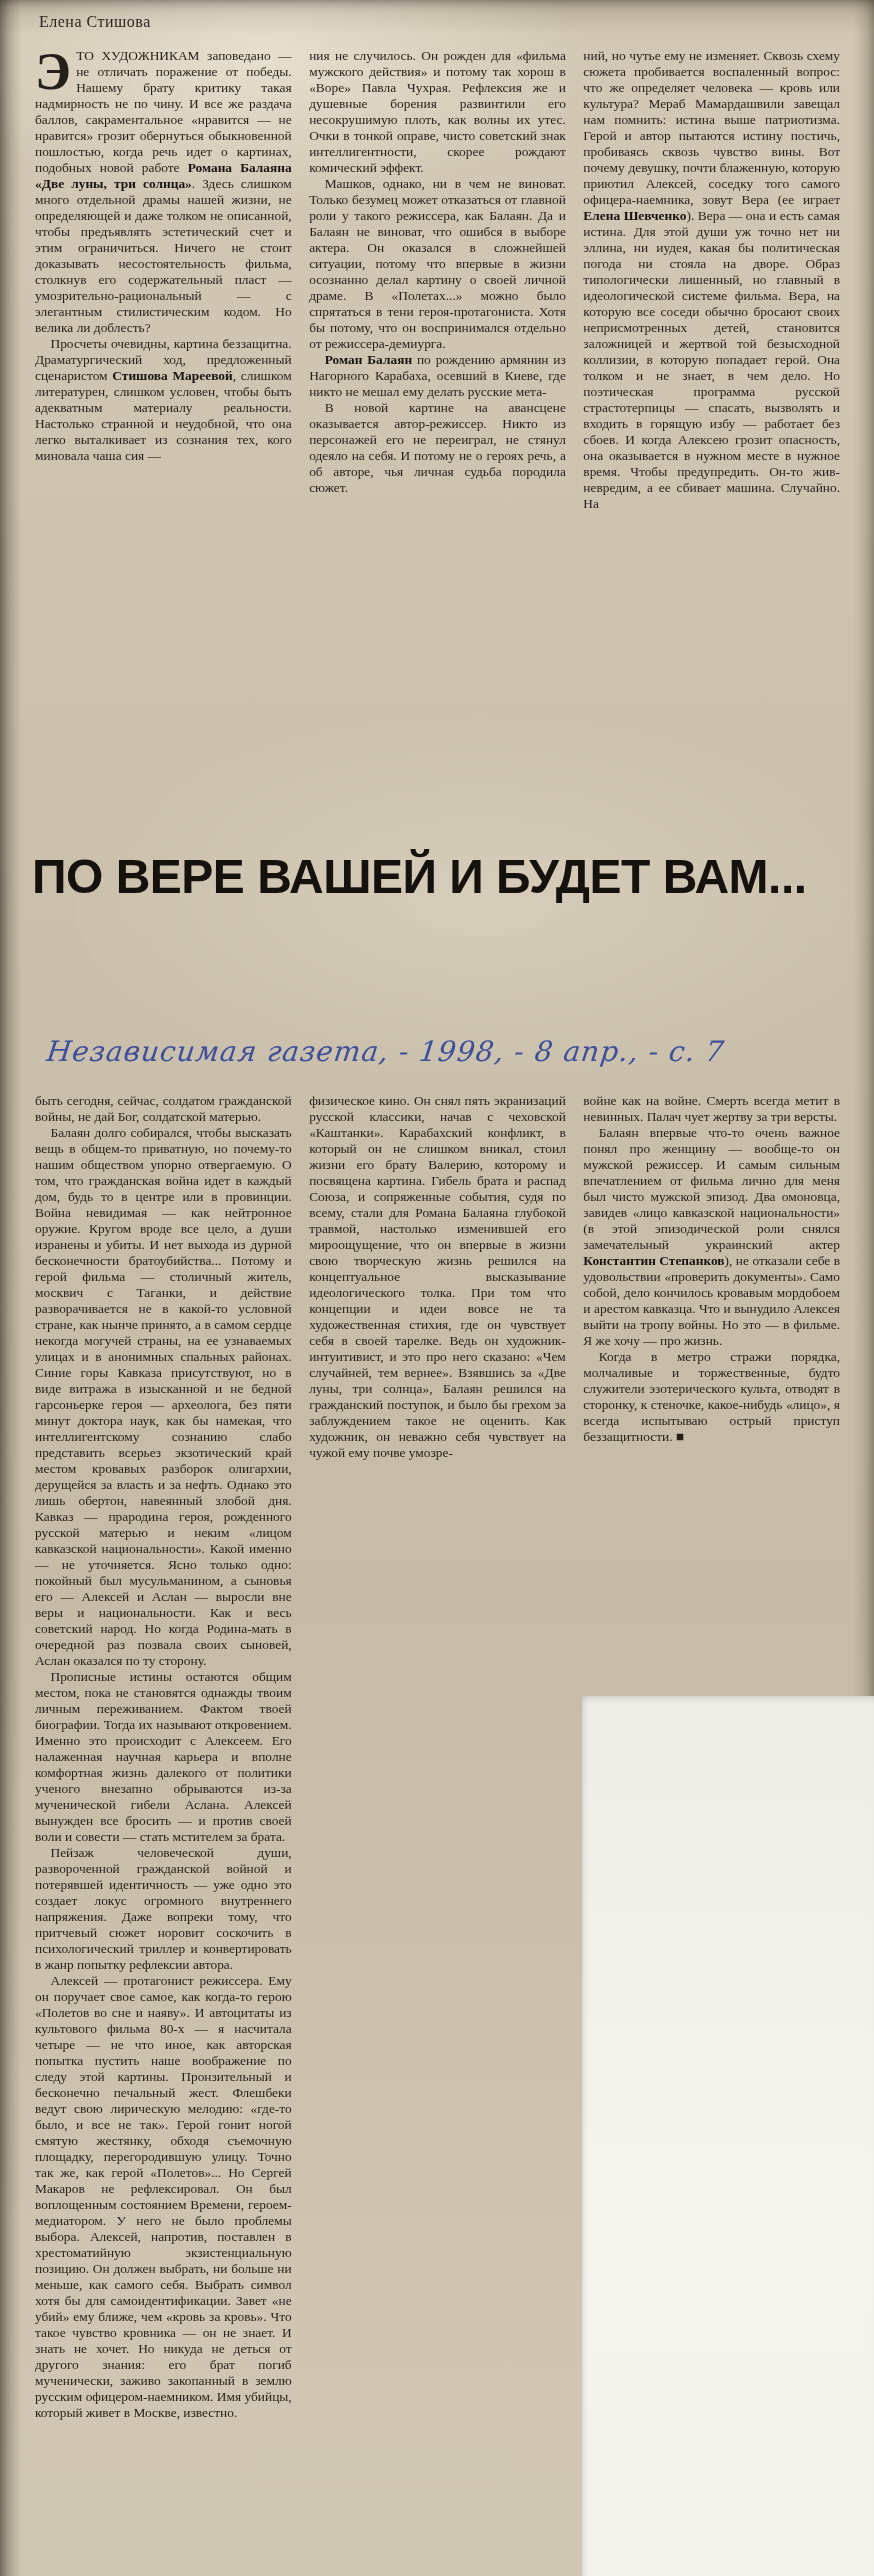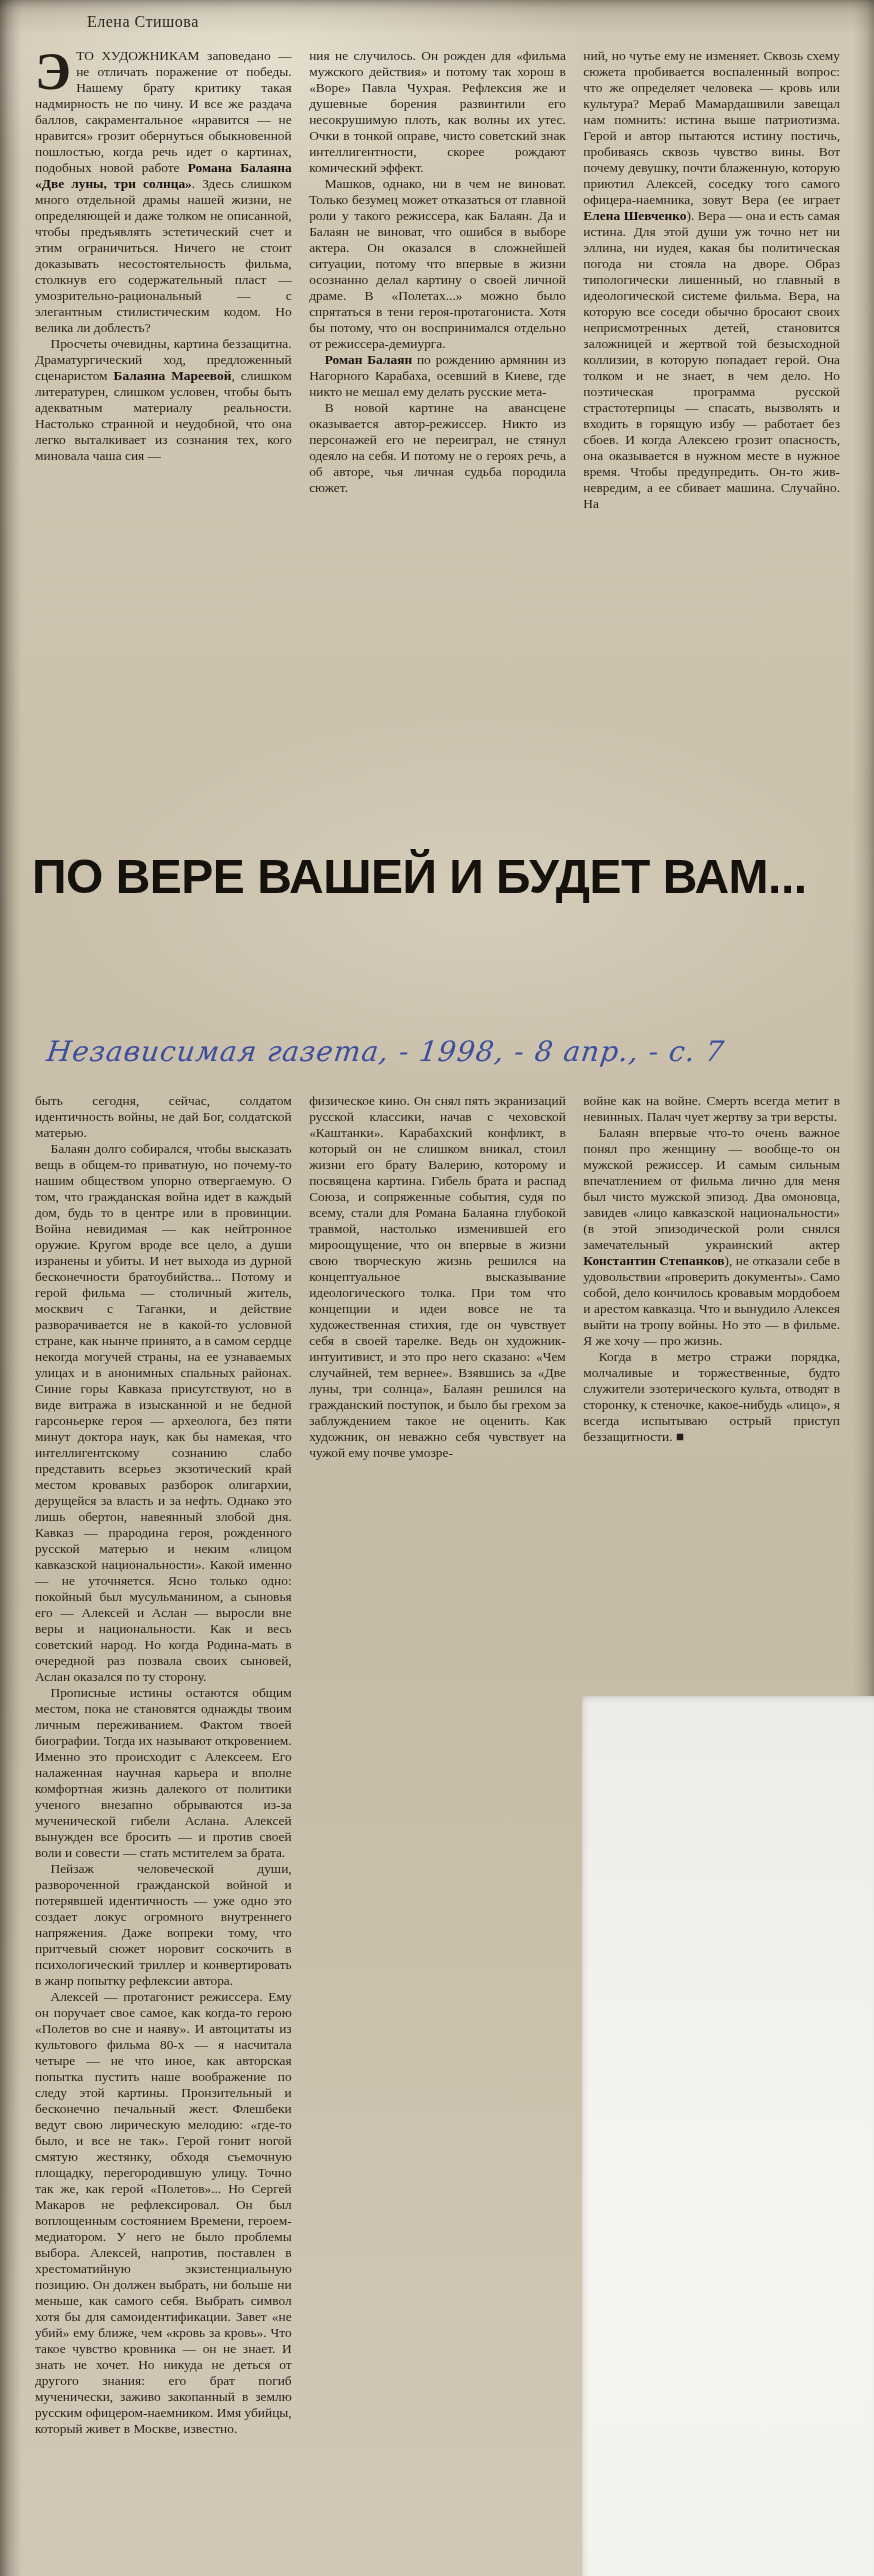--- a/index.html
+++ b/index.html
@@ -16,21 +16,21 @@
       linear-gradient(180deg, #d2c8b5 0%, #cac0ac 30%, #c6bba6 55%, #cfc5b2 80%, #d3cab8 100%);
     box-shadow: inset 11.3px 0 17.5px -10.3px rgba(0,0,0,.5), inset -9.3px 0 15.5px -10.3px rgba(0,0,0,.35),
                 inset 0 8.2px 13.4px -8.2px rgba(0,0,0,.35), inset 0 -8.2px 13.4px -8.2px rgba(0,0,0,.3);
   }
   .white-backing {
     position:absolute; left:582px; top:1696px; width:293px; height:1218px;
     background:linear-gradient(180deg,#edece6 0%,#f5f4ef 40%,#f2f1ec 100%);
     box-shadow: inset 0 5.2px 9.3px -6.2px rgba(0,0,0,.25), inset 5.2px 0 8.2px -6.2px rgba(0,0,0,.2);
   }
 
-  .byline { position:absolute; top:13.4px; left:39px; font-size:16px; color:#2b2620; letter-spacing:0.5px;margin-left:48px; }
+  .byline { position:absolute; top:13.4px; left:39px; font-size:16px; color:#2b2620; letter-spacing:0.5px; }
 
   .cols { position:absolute; left:35px; width:805px; display:flex; gap:17.5px; }
   .cols.top { top:48px; height:800px; }
   .cols.bottom { top:1093px; height:1820px; }
   .col { flex:1 1 0; overflow:hidden; }
 
   p { font-size:13.4px; line-height:16px; text-align:justify; text-indent:15.5px; color:#241f19; }
   p.cont { text-indent:0; }
   p b { color:#17130e; }
 
@@ -61,41 +61,41 @@
 
 <div class="scan">
 
   <div class="white-backing"></div>
 
   <div class="byline">Елена Стишова</div>
 
   <div class="cols top">
     <div class="col">
         <p class="cont"><span class="dropcap">Э</span>ТО ХУДОЖНИКАМ заповедано — не отличать поражение от победы. Нашему брату критику такая надмирность не по чину. И все же раздача баллов, сакраментальное «нравится — не нравится» грозит обернуться обыкновенной пошлостью, когда речь идет о картинах, подобных новой работе <b>Романа Балаяна «Две луны, три солнца»</b>. Здесь слишком много отдельной драмы нашей жизни, не определяющей и даже толком не описанной, чтобы предъявлять эстетический счет и этим ограничиться. Ничего не стоит доказывать несостоятельность фильма, столкнув его содержательный пласт — умозрительно-рациональный — с элегантным стилистическим кодом. Но велика ли доблесть?</p>
-        <p>Просчеты очевидны, картина беззащитна. Драматургический ход, предложенный сценаристом <b>Балаяна Мареевой</b>, слишком литературен, слишком условен, чтобы быть адекватным материалу реальности. Настолько странной и неудобной, что она легко выталкивает из сознания тех, кого миновала чаша сия —</p>
+        <p>Просчеты очевидны, картина беззащитна. Драматургический ход, предложенный сценаристом <b>Стишова Мареевой</b>, слишком литературен, слишком условен, чтобы быть адекватным материалу реальности. Настолько странной и неудобной, что она легко выталкивает из сознания тех, кого миновала чаша сия —</p>
       </div>
     <div class="col">
         <p class="cont">ния не случилось. Он рожден для «фильма мужского действия» и потому так хорош в «Воре» Павла Чухрая. Рефлексия же и душевные борения развинтили его несокрушимую плоть, как волны их утес. Очки в тонкой оправе, чисто советский знак интеллигентности, скорее рождают комический эффект.</p>
         <p>Машков, однако, ни в чем не виноват. Только безумец может отказаться от главной роли у такого режиссера, как Балаян. Да и Балаян не виноват, что ошибся в выборе актера. Он оказался в сложнейшей ситуации, потому что впервые в жизни осознанно делал картину о своей личной драме. В «Полетах...» можно было спрятаться в тени героя-протагониста. Хотя бы потому, что он воспринимался отдельно от режиссера-демиурга.</p>
         <p><b>Роман Балаян</b> по рождению армянин из Нагорного Карабаха, осевший в Киеве, где никто не мешал ему делать русские мета-</p>
         <p>В новой картине на авансцене оказывается автор-режиссер. Никто из персонажей его не переиграл, не стянул одеяло на себя. И потому не о героях речь, а об авторе, чья личная судьба породила сюжет.</p>
       </div>
     <div class="col">
         <p class="cont">ний, но чутье ему не изменяет. Сквозь схему сюжета пробивается воспаленный вопрос: что же определяет человека — кровь или культура? Мераб Мамардашвили завещал нам помнить: истина выше патриотизма. Герой и автор пытаются истину постичь, пробиваясь сквозь чувство вины. Вот почему девушку, почти блаженную, которую приютил Алексей, соседку того самого офицера-наемника, зовут Вера (ее играет <b>Елена Шевченко</b>). Вера — она и есть самая истина. Для этой души уж точно нет ни эллина, ни иудея, какая бы политическая погода ни стояла на дворе. Образ типологически лишенный, но главный в идеологической системе фильма. Вера, на которую все соседи обычно бросают своих неприсмотренных детей, становится заложницей и жертвой той безысходной коллизии, в которую попадает герой. Она толком и не знает, в чем дело. Но поэтическая программа русской страстотерпицы — спасать, вызволять и входить в горящую избу — работает без сбоев. И когда Алексею грозит опасность, она оказывается в нужном месте в нужное время. Чтобы предупредить. Он-то жив-невредим, а ее сбивает машина. Случайно. На</p>
       </div>
   </div>
 
   <h1 class="headline">ПО ВЕРЕ ВАШЕЙ И БУДЕТ ВАМ...</h1>
 
 
   <div class="handnote">Независимая газета, - 1998, - 8 апр., - с. 7</div>
 
   <div class="cols bottom">
     <div class="col">
-        <p class="cont">быть сегодня, сейчас, солдатом идентичность войны, не дай Бог, солдатской матерью.</p>
+        <p class="cont">быть сегодня, сейчас, солдатом гражданской войны, не дай Бог, солдатской матерью.</p>
         <p>Балаян долго собирался, чтобы высказать вещь в общем-то приватную, но почему-то нашим обществом упорно отвергаемую. О том, что гражданская война идет в каждый дом, будь то в центре или в провинции. Война невидимая — как нейтронное оружие. Кругом вроде все цело, а души изранены и убиты. И нет выхода из дурной бесконечности братоубийства... Потому и герой фильма — столичный житель, москвич с Таганки, и действие разворачивается не в какой-то условной стране, как нынче принято, а в самом сердце некогда могучей страны, на ее узнаваемых улицах и в анонимных спальных районах. Синие горы Кавказа присутствуют, но в виде витража в изысканной и не бедной гарсоньерке героя — археолога, без пяти минут доктора наук, как бы намекая, что интеллигентскому сознанию слабо представить всерьез экзотический край местом кровавых разборок олигархии, дерущейся за власть и за нефть. Однако это лишь обертон, навеянный злобой дня. Кавказ — прародина героя, рожденного русской матерью и неким «лицом кавказской национальности». Какой именно — не уточняется. Ясно только одно: покойный был мусульманином, а сыновья его — Алексей и Аслан — выросли вне веры и национальности. Как и весь советский народ. Но когда Родина-мать в очередной раз позвала своих сыновей, Аслан оказался по ту сторону.</p>
         <p>Прописные истины остаются общим местом, пока не становятся однажды твоим личным переживанием. Фактом твоей биографии. Тогда их называют откровением. Именно это происходит с Алексеем. Его налаженная научная карьера и вполне комфортная жизнь далекого от политики ученого внезапно обрываются из-за мученической гибели Аслана. Алексей вынужден все бросить — и против своей воли и совести — стать мстителем за брата.</p>
         <p>Пейзаж человеческой души, развороченной гражданской войной и потерявшей идентичность — уже одно это создает локус огромного внутреннего напряжения. Даже вопреки тому, что притчевый сюжет норовит соскочить в психологический триллер и конвертировать в жанр попытку рефлексии автора.</p>
         <p>Алексей — протагонист режиссера. Ему он поручает свое самое, как когда-то герою «Полетов во сне и наяву». И автоцитаты из культового фильма 80-х — я насчитала четыре — не что иное, как авторская попытка пустить наше воображение по следу этой картины. Пронзительный и бесконечно печальный жест. Флешбеки ведут свою лирическую мелодию: «где-то было, и все не так». Герой гонит ногой смятую жестянку, обходя съемочную площадку, перегородившую улицу. Точно так же, как герой «Полетов»... Но Сергей Макаров не рефлексировал. Он был воплощенным состоянием Времени, героем-медиатором. У него не было проблемы выбора. Алексей, напротив, поставлен в хрестоматийную экзистенциальную позицию. Он должен выбрать, ни больше ни меньше, как самого себя. Выбрать символ хотя бы для самоидентификации. Завет «не убий» ему ближе, чем «кровь за кровь». Что такое чувство кровника — он не знает. И знать не хочет. Но никуда не деться от другого знания: его брат погиб мученически, заживо закопанный в землю русским офицером-наемником. Имя убийцы, который живет в Москве, известно.</p>
       </div>
     <div class="col">
         <p class="cont">физическое кино. Он снял пять экранизаций русской классики, начав с чеховской «Каштанки». Карабахский конфликт, в который он не слишком вникал, стоил жизни его брату Валерию, которому и посвящена картина. Гибель брата и распад Союза, и сопряженные события, судя по всему, стали для Романа Балаяна глубокой травмой, настолько изменившей его мироощущение, что он впервые в жизни свою творческую жизнь решился на концептуальное высказывание идеологического толка. При том что концепции и идеи вовсе не та художественная стихия, где он чувствует себя в своей тарелке. Ведь он художник-интуитивист, и это про него сказано: «Чем случайней, тем вернее». Взявшись за «Две луны, три солнца», Балаян решился на гражданский поступок, и было бы грехом за заблуждением такое не оценить. Как художник, он неважно себя чувствует на чужой ему почве умозре-</p>
       </div>
     <div class="col">
         <p class="cont">войне как на войне. Смерть всегда метит в невинных. Палач чует жертву за три версты.</p>

